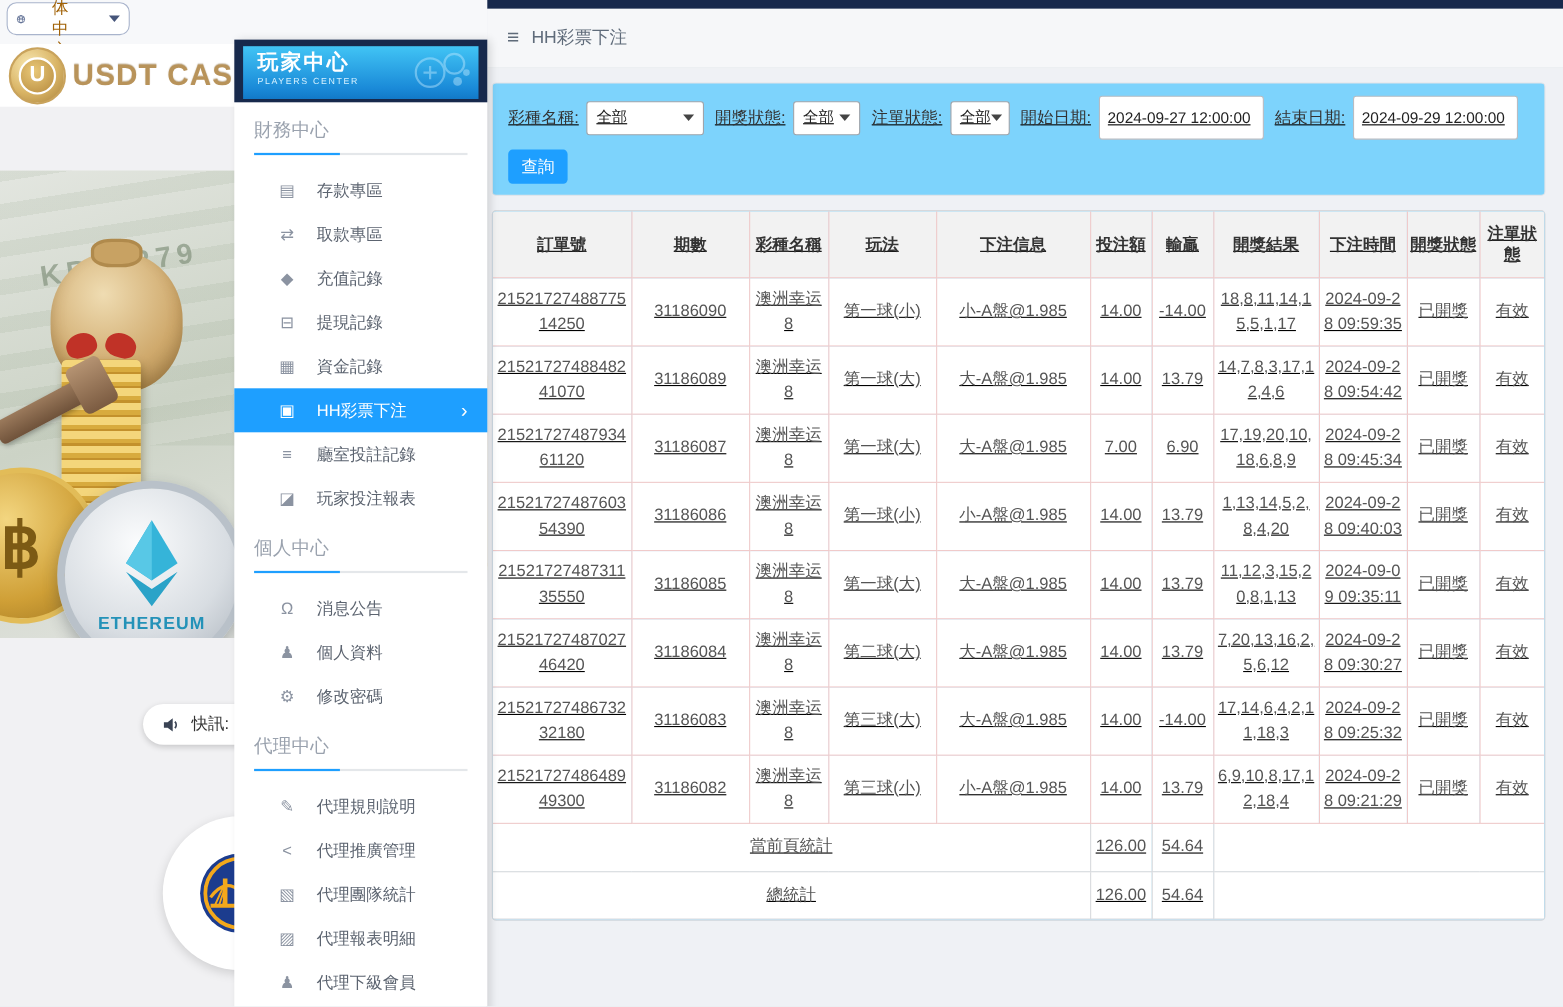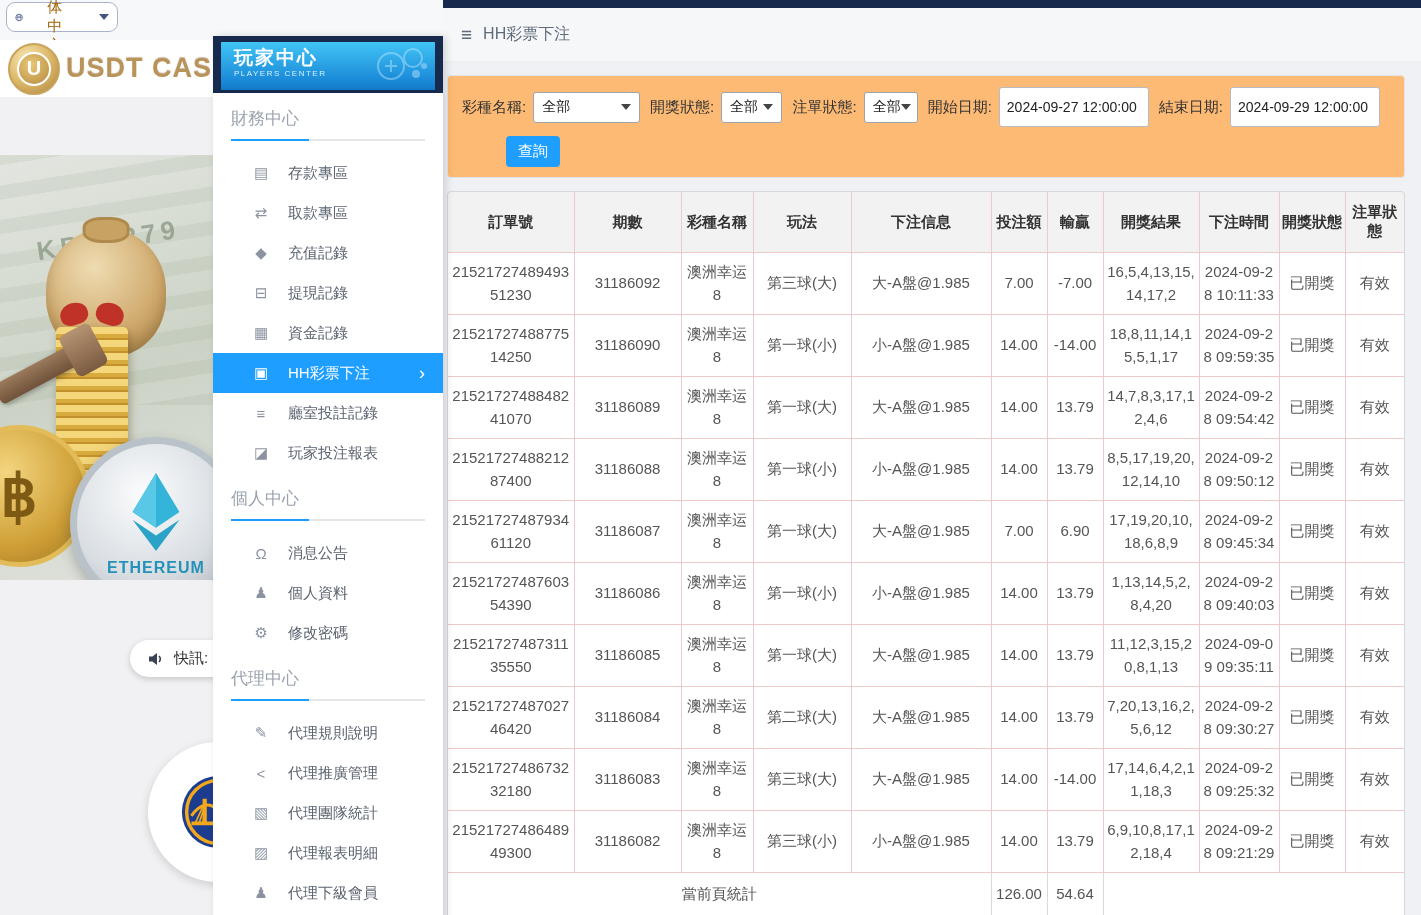--- a/index.html
+++ b/index.html
@@ -42,21 +42,21 @@
   .bow::before { left:0; transform:rotate(-18deg);} .bow::after { right:0; transform:rotate(18deg);}
   .gavel { position:absolute; left:-8px; top:206px; width:100px; height:22px; background:linear-gradient(#9b7a5c,#6f523a);
     border-radius:5px; transform:rotate(-28deg); box-shadow:1px 2px 5px rgba(0,0,0,.3); }
   .gavel::before { content:""; position:absolute; right:-14px; top:-12px; width:34px; height:46px;
     background:linear-gradient(#b59372,#7b5b41); border-radius:6px; }
   .gold-coin-big { position:absolute; right:-60px; top:180px; width:190px; height:190px; border-radius:50%;
     background:radial-gradient(circle at 38% 32%, #eecb72, #c49a3e 60%, #9c7526); border:6px solid #d9b45c; box-shadow:0 6px 14px rgba(70,50,10,.35); }
   .btc-coin { position:absolute; left:-52px; top:270px; width:142px; height:142px; border-radius:50%;
     background:radial-gradient(circle at 40% 32%, #f3d680, #cf9f36 62%, #a07722); border:5px solid #e2bc58;
     display:flex; align-items:center; justify-content:center; color:#7c5a14; font-size:58px; font-weight:bold; }
-  .eth-coin { position:absolute; left:70px; top:282px; width:172px; height:172px; border-radius:50%;
+  .eth-coin { position:absolute; left:52px; top:282px; width:172px; height:172px; border-radius:50%;
     background:radial-gradient(circle at 42% 32%, #fbfcfd, #d8dde2 58%, #aab2bb); border:7px solid #b9c1c9;
     display:flex; flex-direction:column; align-items:center; justify-content:center; box-shadow:0 6px 14px rgba(40,50,60,.3); }
   .eth-label { color:#2492b8; font-weight:bold; font-size:16px; letter-spacing:1px; margin-top:4px; }
 
   .ticker-pill { position:absolute; left:130px; top:640px; width:170px; height:37px; background:#fff;
     border-radius:19px; box-shadow:0 2px 6px rgba(0,0,0,.18); display:flex; align-items:center;
     gap:9px; padding-left:17px; color:#333; font-size:15px; }
   .service-widget { position:absolute; left:148px; top:742px; width:140px; height:140px; border-radius:50%;
     background:#fff; box-shadow:0 3px 10px rgba(0,0,0,.15); display:flex; align-items:center; justify-content:center; cursor:pointer; }
 
@@ -79,33 +79,33 @@
   .sb-item.active .ic { color:#fff; }
   .sb-item .arrow { margin-left:auto; margin-right:18px; font-size:18px; color:#fff; }
 
   
   .main { position:absolute; left:443px; top:0; width:978px; height:915px; background:#eff1f5; }
   .topstrip { height:8px; background:#17294c; }
   .crumb-bar { height:54px; background:#f6f7f9; border-bottom:1px solid #eceef1; display:flex;
     align-items:center; padding-left:18px; gap:11px; color:#5f6b7a; font-size:16px; }
   .burger { font-size:19px; color:#5f6b7a; cursor:pointer; line-height:1; }
 
-  .panel { margin:13px 16px 0 4px; background:#fdba74; border:1px solid #e3e4e8; border-radius:4px; }
+  .panel { margin:13px 16px 0 4px; background:#7dd3fc; border:1px solid #e3e4e8; border-radius:4px;text-decoration:underline; }
   .filter-panel { padding:11px 14px 10px 14px; }
   .filter-row { display:flex; align-items:center; font-size:15px; color:#333; white-space:nowrap; }
   .filter-row .lbl { margin-right:7px; }
   .sel { height:31px; border:1px solid #9fa4ab; border-radius:3px; background:#fff; display:flex;
     align-items:center; padding:0 8px; font-size:14px; color:#222; cursor:pointer; margin-right:10px; position:relative;text-align:center; }
   .sel .caret { width:0; height:0; border-left:5px solid transparent; border-right:5px solid transparent;
     border-top:6px solid #444; margin-left:auto; }
   .sel.w-lg { width:112px; } .sel.w-md { width:64px; } .sel.w-sm { width:54px; }
   .date-input { width:150px; height:40px; border:1px solid #b8bcc2; border-radius:3px; font-size:14px;
     color:#222; padding:0 7px; margin-right:10px; font-family:"Liberation Sans",sans-serif; }
   .btn-search { margin-top:9px; width:54px; height:31px; background:#1E9FFF; color:#fff; border:none;
-    border-radius:4px; font-size:15px; cursor:pointer; font-family:"Liberation Sans",sans-serif;margin-left:44px; }
+    border-radius:4px; font-size:15px; cursor:pointer; font-family:"Liberation Sans",sans-serif; }
 
   .table-panel { border:1px solid #d7d8db; padding:0; overflow:hidden; }
   table.bets { width:100%; border-collapse:collapse; table-layout:fixed; }
   .bets th { background:#f2f2f2; color:#333; font-size:15px; font-weight:bold; padding:11px 2px;
     border:1px solid #f0caca; border-top:none; }
   .bets td { color:#555; font-size:15px; text-align:center; padding:8px 3px; border:1px solid #f0caca;
     word-break:break-all; line-height:1.5; background:#fff; }
   .bets tr th:first-child, .bets tr td:first-child { border-left:none; }
   .bets tr th:last-child, .bets tr td:last-child { border-right:none; }
   .bets .sumrow td { border-color:#d9dadd; font-size:15px; padding:10px 3px; }
@@ -324,33 +324,20 @@
               <th>投注額</th>
               <th>輸贏</th>
               <th>開獎結果</th>
               <th>下注時間</th>
               <th>開獎狀態</th>
               <th>注單狀態</th>
             </tr>
           </thead>
         <tbody id="bets-body">
             <tr>
-              <td>2152172748949351230</td>
-              <td>31186092</td>
-              <td>澳洲幸运8</td>
-              <td>第三球(大)</td>
-              <td>大-A盤@1.985</td>
-              <td>7.00</td>
-              <td>-7.00</td>
-              <td>16,5,4,13,15,14,17,2</td>
-              <td>2024-09-28 10:11:33</td>
-              <td>已開獎</td>
-              <td>有效</td>
-            </tr>
-            <tr>
               <td>2152172748877514250</td>
               <td>31186090</td>
               <td>澳洲幸运8</td>
               <td>第一球(小)</td>
               <td>小-A盤@1.985</td>
               <td>14.00</td>
               <td>-14.00</td>
               <td>18,8,11,14,15,5,1,17</td>
               <td>2024-09-28 09:59:35</td>
               <td>已開獎</td>
@@ -359,33 +346,20 @@
             <tr>
               <td>2152172748848241070</td>
               <td>31186089</td>
               <td>澳洲幸运8</td>
               <td>第一球(大)</td>
               <td>大-A盤@1.985</td>
               <td>14.00</td>
               <td>13.79</td>
               <td>14,7,8,3,17,12,4,6</td>
               <td>2024-09-28 09:54:42</td>
-              <td>已開獎</td>
-              <td>有效</td>
-            </tr>
-            <tr>
-              <td>2152172748821287400</td>
-              <td>31186088</td>
-              <td>澳洲幸运8</td>
-              <td>第一球(小)</td>
-              <td>小-A盤@1.985</td>
-              <td>14.00</td>
-              <td>13.79</td>
-              <td>8,5,17,19,20,12,14,10</td>
-              <td>2024-09-28 09:50:12</td>
               <td>已開獎</td>
               <td>有效</td>
             </tr>
             <tr>
               <td>2152172748793461120</td>
               <td>31186087</td>
               <td>澳洲幸运8</td>
               <td>第一球(大)</td>
               <td>大-A盤@1.985</td>
               <td>7.00</td>

